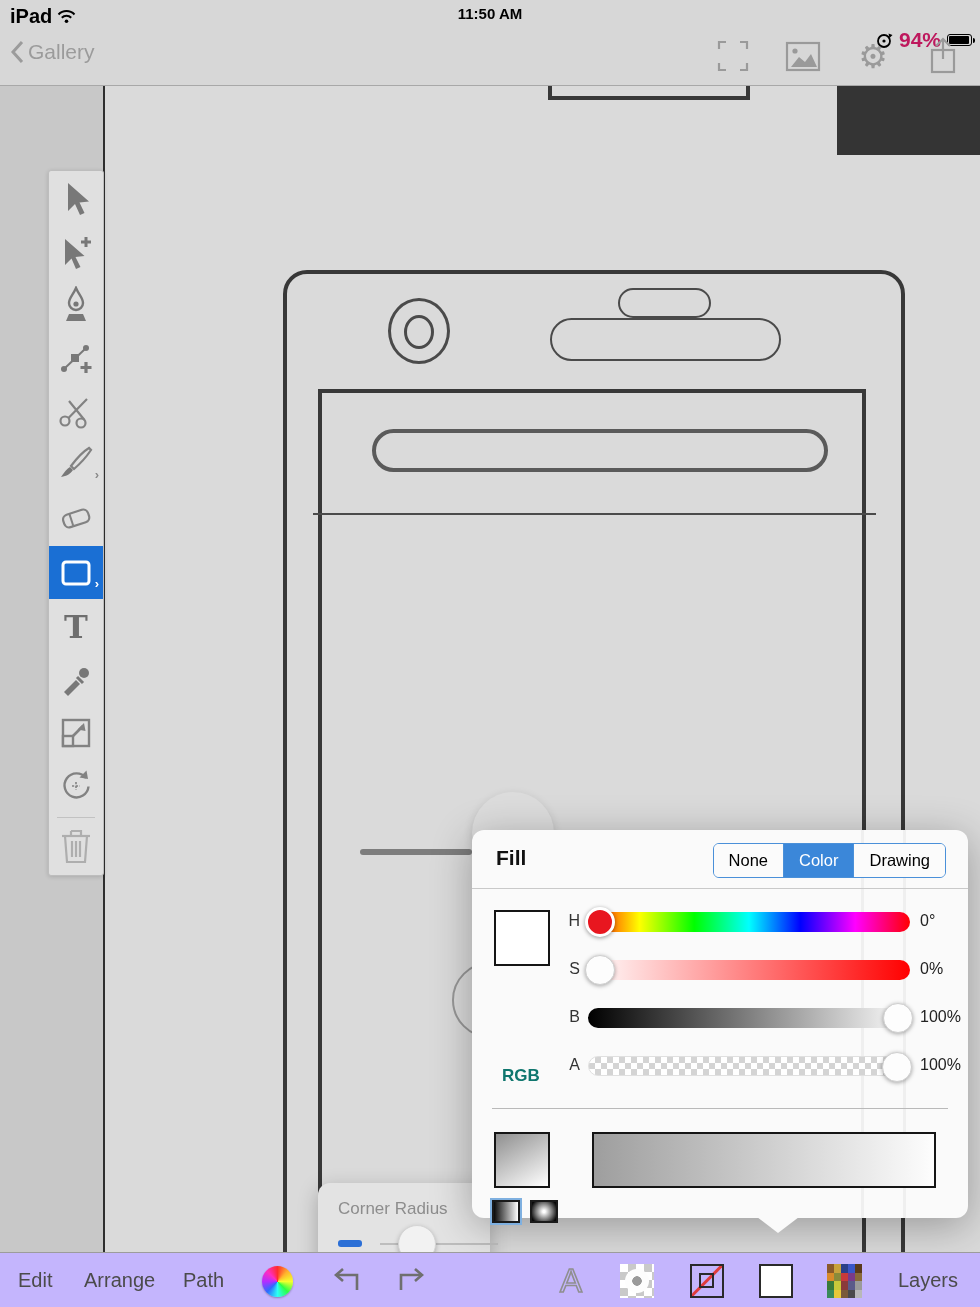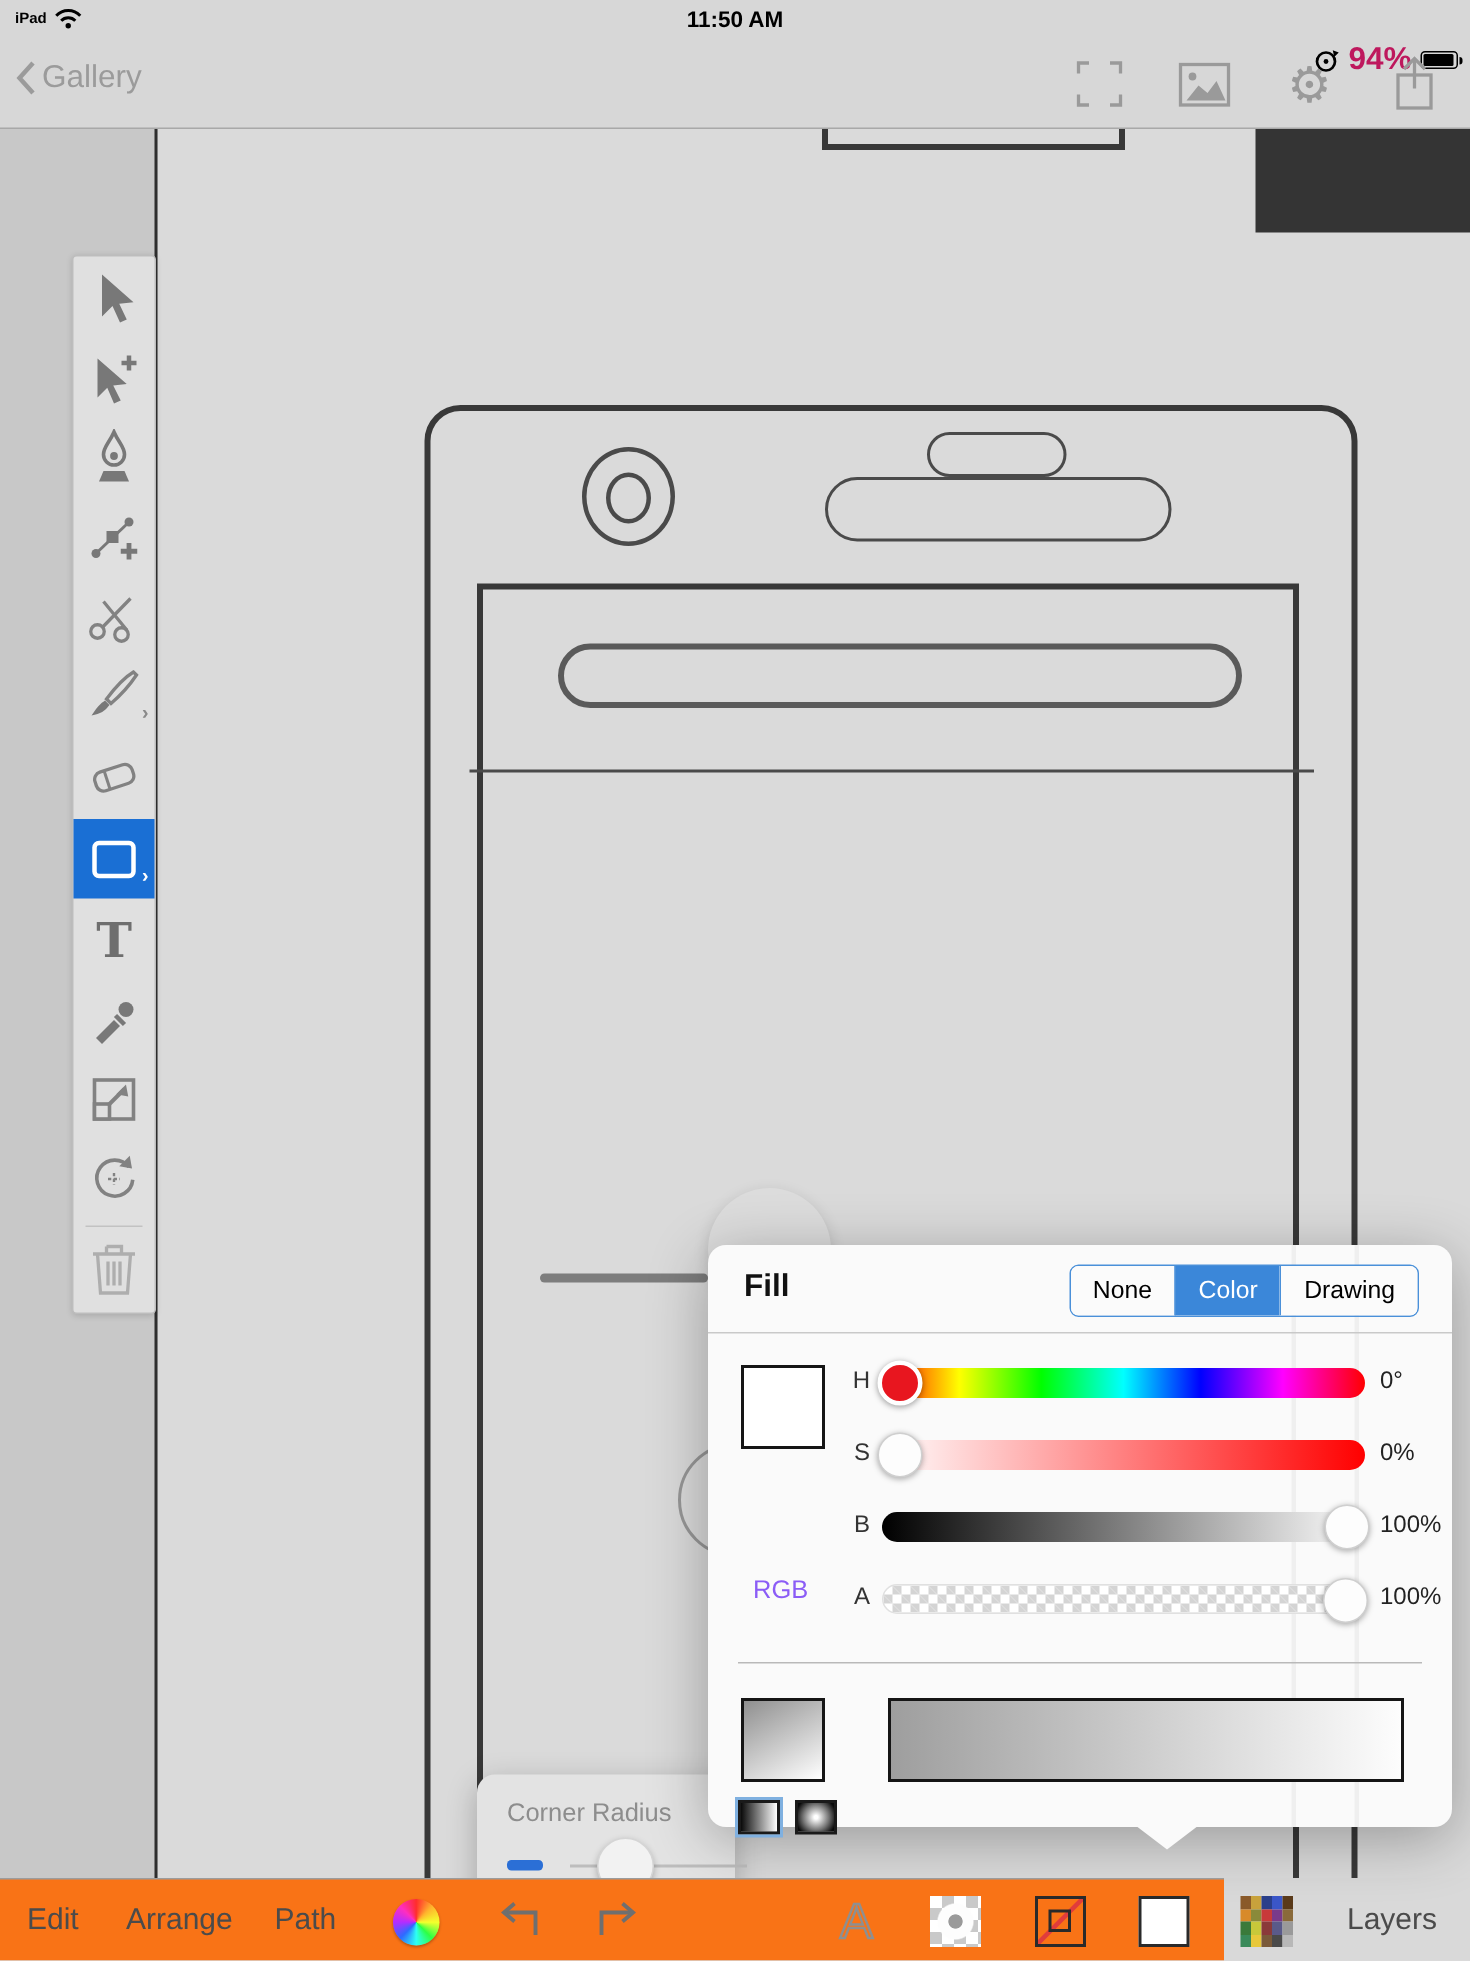--- a/index.html
+++ b/index.html
@@ -2,21 +2,21 @@
 <html><head>
 <meta charset="utf-8">
 <style>
   * { margin:0; padding:0; box-sizing:border-box; }
   html,body { width:980px; height:1307px; overflow:hidden; }
   body { position:relative; font-family:"Liberation Sans", sans-serif; background:#d9d9d9; -webkit-font-smoothing:antialiased; }
 
   
   .top-chrome { position:absolute; left:0; top:0; width:980px; height:86px; background:#d7d7d7; border-bottom:1px solid #a8a8a8; z-index:40; }
   .status-bar { position:absolute; left:0; top:0; width:100%; height:28px; }
-  .status-left { position:absolute; left:10px; top:5px; font-size:10px; font-weight:bold; color:#000; display:flex; align-items:center; gap:5px; }
+  .status-left { position:absolute; left:10px; top:5px; font-size:20px; font-weight:bold; color:#000; display:flex; align-items:center; gap:5px; }
   .status-time { position:absolute; left:0; right:0; top:5px; text-align:center; font-size:15px; font-weight:bold; color:#000; }
   .status-right { position:absolute; right:8px; top:4px; display:flex; align-items:center; gap:6px; font-size:21px; font-weight:bold; color:#be185d;margin-top:24px; }
   .battery { position:relative; width:25px; height:12px; border:1.5px solid #000; border-radius:3px; }
   .battery .level { position:absolute; left:1px; top:1px; bottom:1px; width:20px; background:#000; border-radius:1px; }
   .battery .tip { position:absolute; right:-4px; top:3px; width:2.5px; height:5px; background:#000; border-radius:0 2px 2px 0; }
 
   .nav-bar { position:absolute; left:0; top:28px; width:100%; height:58px; }
   .nav-back { position:absolute; left:10px; top:12px; display:flex; align-items:center; gap:4px; color:#9b9b9b; font-size:21px; cursor:pointer; }
   .nav-title { position:absolute; left:0; right:0; top:14px; text-align:center; font-size:20px; font-weight:bold; color:#1c1c1c; }
   .nav-icons { position:absolute; right:18px; top:8px; display:flex; align-items:center; gap:32px; }
@@ -80,29 +80,29 @@
   .thumb-right { right:-3px; }
   .row-h { top:77px; } .row-s { top:125px; } .row-b { top:173px; } .row-a { top:221px; }
   .track-h { background:linear-gradient(to right,#f00 0%,#ff0 16%,#0f0 33%,#0ff 50%,#00f 66%,#f0f 83%,#f00 100%); }
   .track-s { background:linear-gradient(to right,#ffffff,#ff0000); }
   .track-b { background:linear-gradient(to right,#000000,#ffffff); }
   .track-a { background-color:#fff;
              background-image:linear-gradient(45deg,#d4d4d4 25%,transparent 25%,transparent 75%,#d4d4d4 75%),
                               linear-gradient(45deg,#d4d4d4 25%,transparent 25%,transparent 75%,#d4d4d4 75%);
              background-size:12px 12px; background-position:0 0,6px 6px; border:1px solid #e0e0e0; }
   .thumb-hue { background:#e8161f; border:3px solid #fff; box-shadow:0 1px 4px rgba(0,0,0,0.4); }
-  .fp-rgb { position:absolute; left:30px; top:220px; font-size:17px; color:#8b5cf6; cursor:pointer; }
+  .fp-rgb { position:absolute; left:30px; top:236px; font-size:17px; color:#0f766e; cursor:pointer;font-weight:bold; }
   .grad-square { position:absolute; left:22px; top:302px; width:56px; height:56px; border:2px solid #151515; background:linear-gradient(150deg,#8f8f8f,#ffffff); }
   .grad-bar { position:absolute; left:120px; top:302px; width:344px; height:56px; border:2px solid #151515; background:linear-gradient(to right,#9e9e9e,#fdfdfd); cursor:pointer; }
   .grad-type { position:absolute; top:370px; width:28px; height:23px; cursor:pointer; }
   .gt-linear { left:20px; background:linear-gradient(to right,#0a0a0a,#ffffff); border:2px solid #1a1a1a; outline:2px solid #7fb0e0; }
   .gt-radial { left:58px; background:radial-gradient(circle at 50% 50%, #ffffff 8%, #777 55%, #0a0a0a 90%); border:2px solid #1a1a1a; }
 
   
-  .bottom-bar { position:absolute; left:0; top:1252px; width:816px; height:55px; background:#f97316; border-top:1px solid #9c9c9c; z-index:30; }
+  .bottom-bar { position:absolute; left:0; top:1252px; width:980px; height:55px; background:#c4b5fd; border-top:1px solid #9c9c9c; z-index:30; }
   .bb-item { position:absolute; top:0; height:55px; display:flex; align-items:center; justify-content:center; cursor:pointer; color:#4b4b4b; font-size:20px; }
   .bb-edit { left:18px; } .bb-arrange { left:84px; } .bb-path { left:183px; }
   .color-wheel { position:absolute; left:262px; top:13px; width:31px; height:31px; border-radius:50%;
     background:conic-gradient(#ff2d2d,#ffb32d,#f4ff2d,#2dff44,#2dfff4,#2d6bff,#b32dff,#ff2dc0,#ff2d2d);
     box-shadow:0 1px 2px rgba(0,0,0,0.3); cursor:pointer; }
   .bb-undo { left:328px; width:38px; } .bb-redo { left:392px; width:38px; }
   .font-icon { position:absolute; left:553px; top:0; height:55px; width:36px; display:flex; align-items:center; justify-content:center; font-size:33px; color:transparent; -webkit-text-stroke:1.6px #8f8f8f; cursor:pointer; }
   .shadow-icon { position:absolute; left:620px; top:11px; width:34px; height:34px; cursor:pointer;
     background-color:#fff;
     background-image:linear-gradient(45deg,#c9c9c9 25%,transparent 25%,transparent 75%,#c9c9c9 75%),

